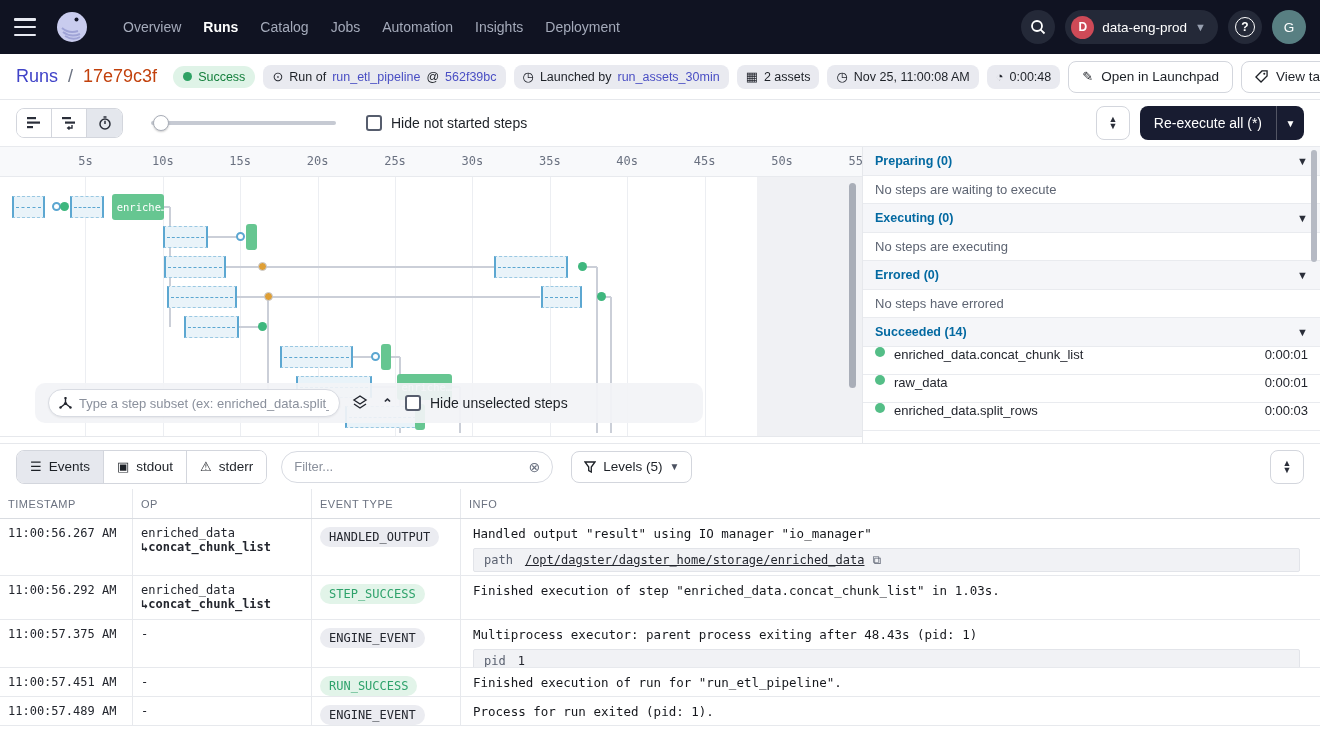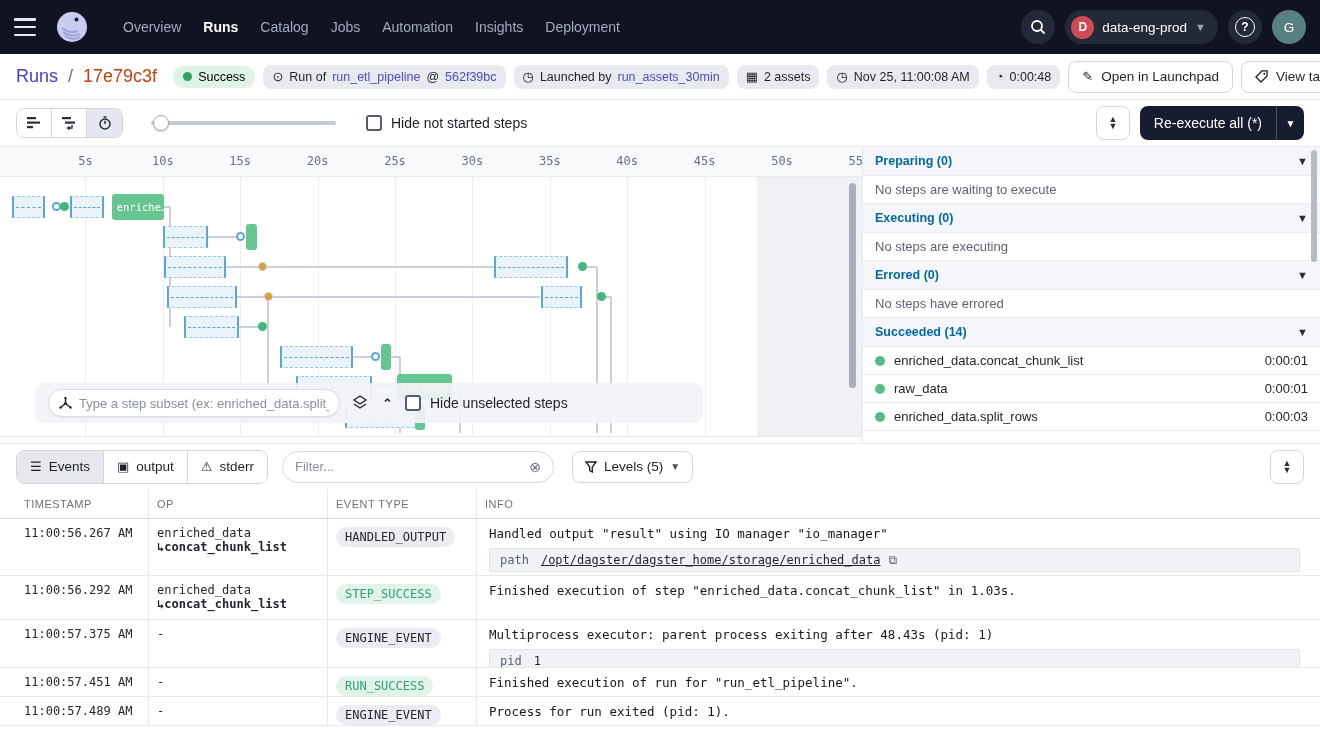--- a/index.html
+++ b/index.html
@@ -25,21 +25,21 @@
   #user-avatar { background:#587F82; font-size:13.5px; }
 
   
   #runheader { position:absolute; top:54px; left:0; width:1320px; height:46px; border-bottom:1px solid #E6E8EC;
     display:flex; align-items:center; padding:0 16px; gap:8px;}
   #crumb-runs { color:#4043C8; font-size:18px; cursor:pointer;}
   #crumb-sep { color:#6A7180; font-size:18px; margin:0 2px;}
   #run-id { color:#c2410c; font-size:18px; }
   #status-badge { height:22px; border-radius:11px; background:#DFF3E7; display:flex; align-items:center; gap:6px; padding:0 10px; margin-left:8px;}
   #status-badge .dot { width:9px; height:9px; border-radius:50%; background:#2EA264;}
-  #status-badge .txt { font-size:12.5px; color:#000000;text-align:center;}
+  #status-badge .txt { font-size:12.5px; color:#15803d;text-align:center;}
   .tagpill { height:24px; border-radius:8px; background:#E9EAF0; display:flex; align-items:center; gap:6px; padding:0 9px; font-size:12.5px; color:#1D2127; white-space:nowrap;}
   .tagpill .ticon { font-size:13px; color:#23262E; }
   .tagpill a { color:#4A4FC4; text-decoration:none; cursor:pointer;}
   #hdr-buttons { margin-left:auto; display:flex; gap:8px; }
   .hbtn { height:32px; border-radius:8px; border:1px solid #D3D6DD; background:#fff; display:flex; align-items:center; gap:8px; padding:0 13px; font-size:13.5px; color:#1D2127; cursor:pointer; white-space:nowrap;}
   .hbtn .bicon { font-size:13px; }
 
   
   #gtoolbar { position:absolute; top:100px; left:0; width:1320px; height:47px; border-bottom:1px solid #E8EAEE; display:flex; align-items:center; padding:0 16px;}
   .seg { display:flex; border:1px solid #D3D6DD; border-radius:8px; overflow:hidden; background:#fff;}
@@ -82,21 +82,21 @@
   #subset-icons { display:flex; align-items:center; gap:14px; color:#2A2E39;}
   #ovl-chevron { font-size:13px; font-weight:bold; cursor:pointer; }
   #hide-unselected-wrap { display:flex; align-items:center; }
 
   
   #steps-panel { position:absolute; top:147px; left:862px; width:458px; height:296px; border-left:1px solid #E6E8EC; background:#fff; overflow:hidden;}
   .sect-h { height:29px; background:#F5F6F9; border-bottom:1px solid #E9EBEF; display:flex; align-items:center; padding:0 12px; cursor:pointer;}
   .sect-h .t { font-size:12.5px; font-weight:bold; color:#0369a1; }
   .sect-h .car { margin-left:auto; font-size:11px; color:#2A2E39;}
   .sect-empty { height:28px; border-bottom:1px solid #E9EBEF; display:flex; align-items:center; padding:0 12px; font-size:13px; color:#5D6472;}
-  .step-row { height:28px; border-bottom:1px solid #E9EBEF; display:flex; align-items:center; padding:0 12px; gap:9px; cursor:pointer;}
+  .step-row { height:28px; border-bottom:1px solid #E9EBEF; display:flex; padding:0 12px; gap:9px; cursor:pointer;}
   .step-row .sdot { width:10px; height:10px; border-radius:50%; background:#54BE87; flex:none;}
   .step-row .nm { font-size:13px; color:#23262E; }
   .step-row .dur { margin-left:auto; font-size:13px; color:#23262E; }
   .step-row.clip { height:14px; overflow:hidden; border-bottom:none;margin-top:20px; }
   #steps-scroll { position:absolute; right:3px; top:3px; width:6px; height:112px; border-radius:3px; background:#B6BAC4; cursor:pointer;}
 
   
   #ev-toolbar { position:absolute; top:443px; left:0; width:1320px; height:46px; border-top:1px solid #E6E8EC; display:flex; align-items:center; padding:0 16px; background:#fff;}
   .etab { height:32px; display:flex; align-items:center; gap:7px; padding:0 13px; font-size:13.5px; color:#1D2127; border-right:1px solid #D3D6DD; cursor:pointer; background:#fff;}
   .etab:last-child { border-right:none; }
@@ -104,21 +104,21 @@
   .etab .eicon { font-size:13px; }
   #filter-input { margin-left:14px; width:272px; height:32px; border-radius:16px; border:1px solid #D8DBE2; display:flex; align-items:center; padding:0 12px; }
   #filter-input .ph { font-size:13px; color:#8A909C; }
   #filter-clear { margin-left:auto; color:#6A7180; font-size:14px; cursor:pointer;}
   #levels-btn { margin-left:18px; height:32px; border-radius:8px; border:1px solid #D3D6DD; display:flex; align-items:center; gap:7px; padding:0 12px; font-size:13.5px; color:#1D2127; cursor:pointer; background:#fff;}
   #levels-btn .car { font-size:10px; color:#4B5160;}
   #ev-right { margin-left:auto; }
 
   
   #ev-table { position:absolute; top:489px; left:0; width:1320px; bottom:0; font-family:"DejaVu Sans Mono", monospace;}
-  .trow { display:flex; border-bottom:1px solid #E7E9ED;padding-left:16px; }
+  .trow { display:flex; border-bottom:1px solid #E7E9ED; }
   .tcell { border-right:1px solid #E7E9ED; overflow:hidden; flex:none;}
   .tcell:last-child { border-right:none; flex:1;}
   #ev-head { height:30px; border-bottom:1px solid #D9DCE1; }
   #ev-head .tcell { font-family:"Liberation Sans", sans-serif; font-size:11px; color:#6B7280; letter-spacing:.5px; display:flex; align-items:center; padding:0 8px; border-bottom:none;}
   .c-ts { width:133px; } .c-op { width:179px; } .c-type { width:149px; }
   .cell-ts { padding:7px 8px; font-size:12px; color:#23262E; }
   .cell-op { padding:7px 8px; font-size:12px; color:#23262E; line-height:14px;}
   .cell-op .l2 { font-weight:bold; }
   .pill { display:inline-block; margin:8px 8px; padding:3px 9px; border-radius:10px; font-size:12px; background:#EBECF1; color:#23262E;}
   .pill.success { background:#E2F4E9; color:#2EA26B; }
@@ -437,21 +437,21 @@
   </div>
 
   <div id="ev-toolbar">
     <div class="seg" id="ev-tabs">
         <div class="etab sel">
           <span class="eicon">☰</span>
           <span>Events</span>
         </div>
         <div class="etab">
           <span class="eicon">▣</span>
-          <span>output</span>
+          <span>stdout</span>
         </div>
         <div class="etab">
           <span class="eicon">⚠</span>
           <span>stderr</span>
         </div>
       </div>
     <div id="filter-input">
       <span class="ph">Filter...</span>
       <span id="filter-clear">⊗</span>
     </div>

